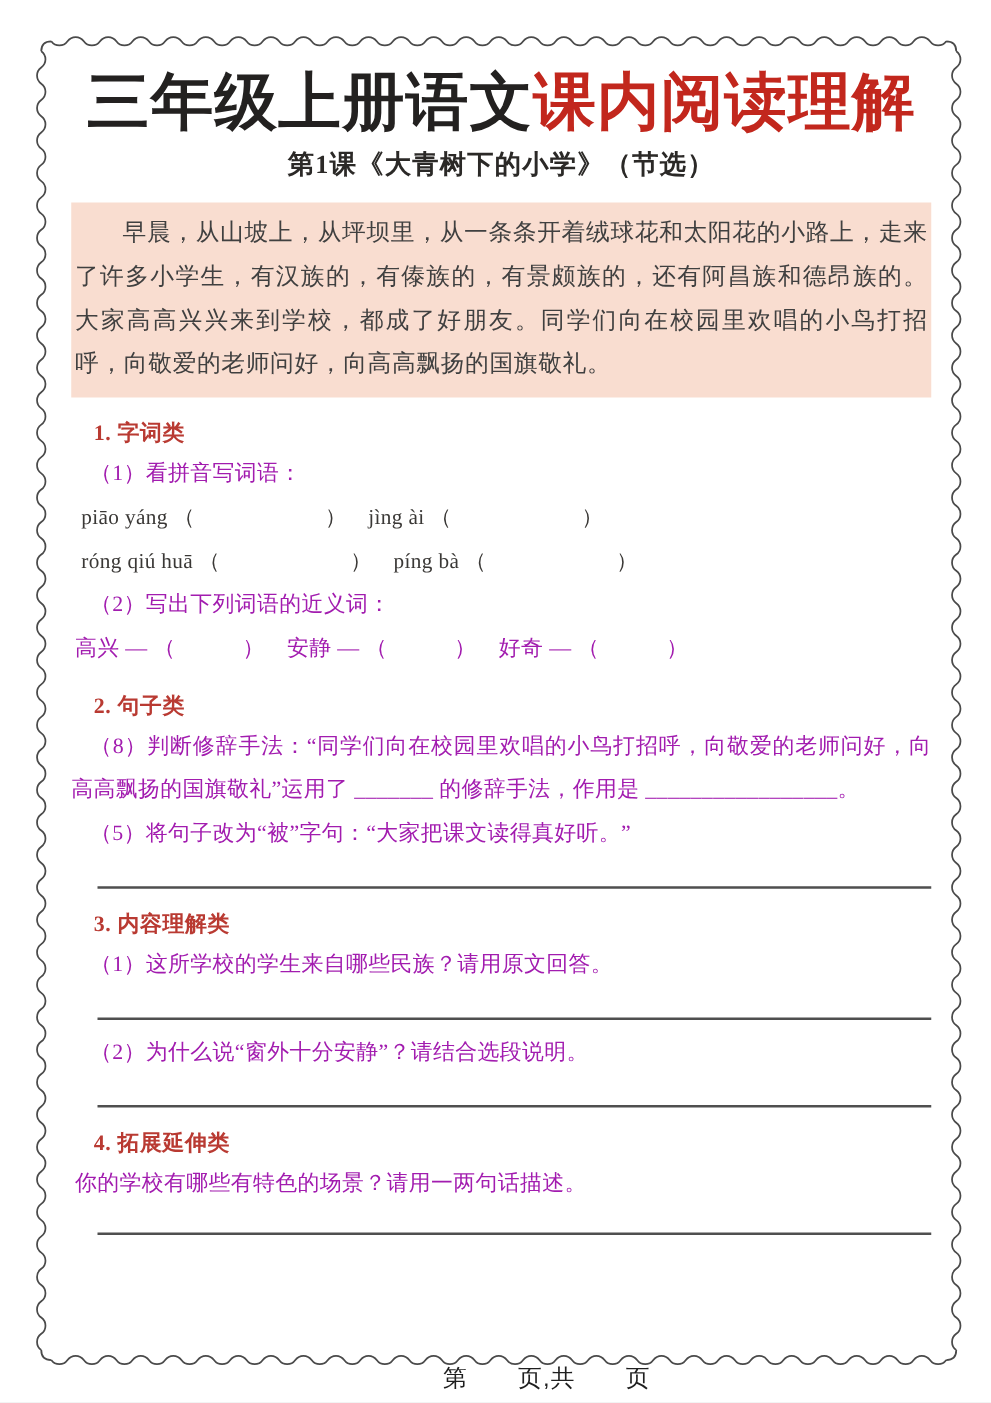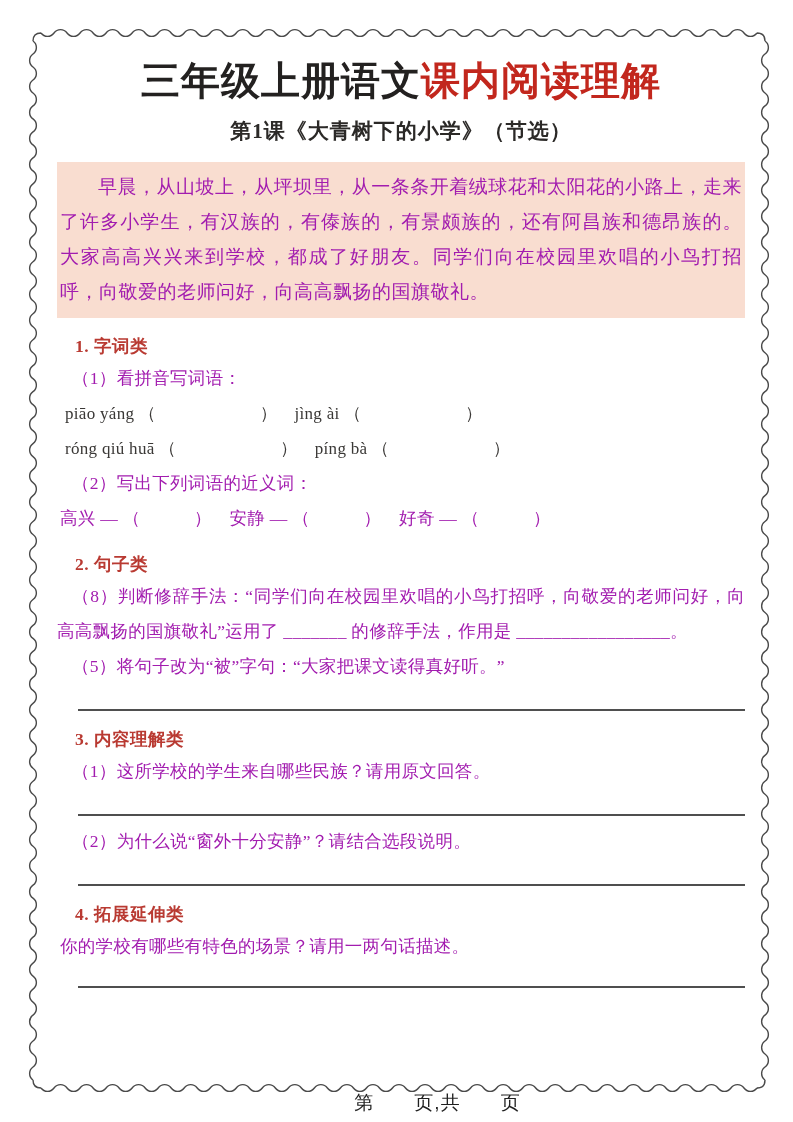--- a/index.html
+++ b/index.html
@@ -16,39 +16,39 @@
     margin:0 auto;
     background:#ffffff;
     overflow:hidden;
     font-family:"Liberation Serif","DejaVu Serif",serif;
     color:var(--text-color);
   }
   #border-svg{position:absolute;left:0;top:0;width:793px;height:1122px;pointer-events:none;}
   .content{position:absolute;left:57px;top:33px;width:688px;}
   .title{
     margin:24px 0 0;
-    font-size:39px;line-height:48px;
+    font-size:50px;line-height:48px;
     font-weight:600;text-align:center;
     color:#232120;letter-spacing:1px;
   }
   .title .red{color:var(--accent-red);}
   .subtitle{
     margin:12px 0 12px;font-size:21px;line-height:29px;
     font-weight:600;text-align:center;color:#2b2927;letter-spacing:1px;
   }
   .passage{
     margin-top:16px;
     background:var(--passage-bg);
     padding:7px 3px 9px 3px;
   }
   .passage p{
     margin:0;
     font-size:19px;line-height:35px;
     text-indent:2em;text-align:justify;
-    color:#a21caf;letter-spacing:0.5px;
+    color:#404040;letter-spacing:0.5px;
   }
   .section-heading{
     margin-top:14px;
     font-size:17.5px;line-height:29px;font-weight:600;
     color:var(--heading-red);
     text-indent:18px;letter-spacing:0.5px;
   }
   .line{
     font-size:17.5px;line-height:35px;
     text-align:justify;color:#a21caf;letter-spacing:0.3px;

